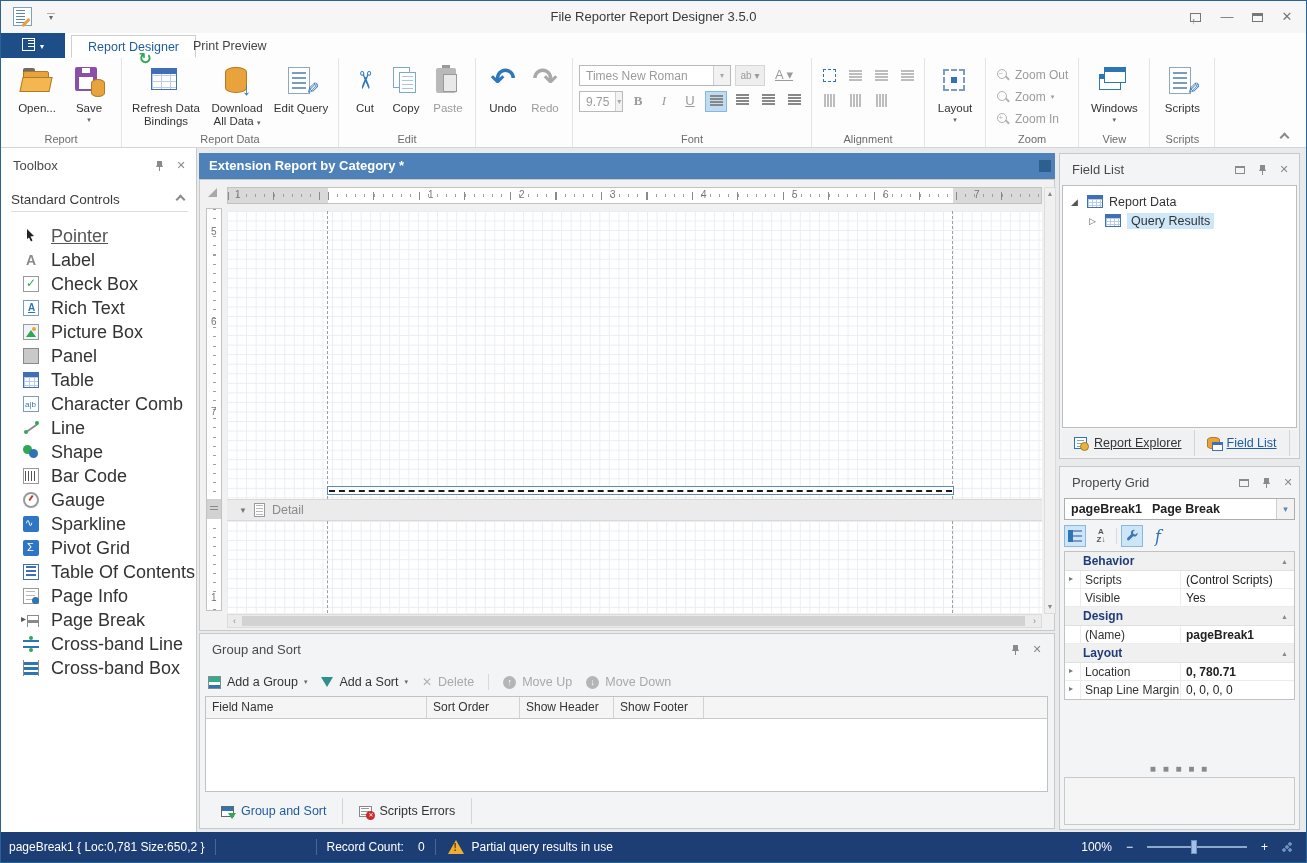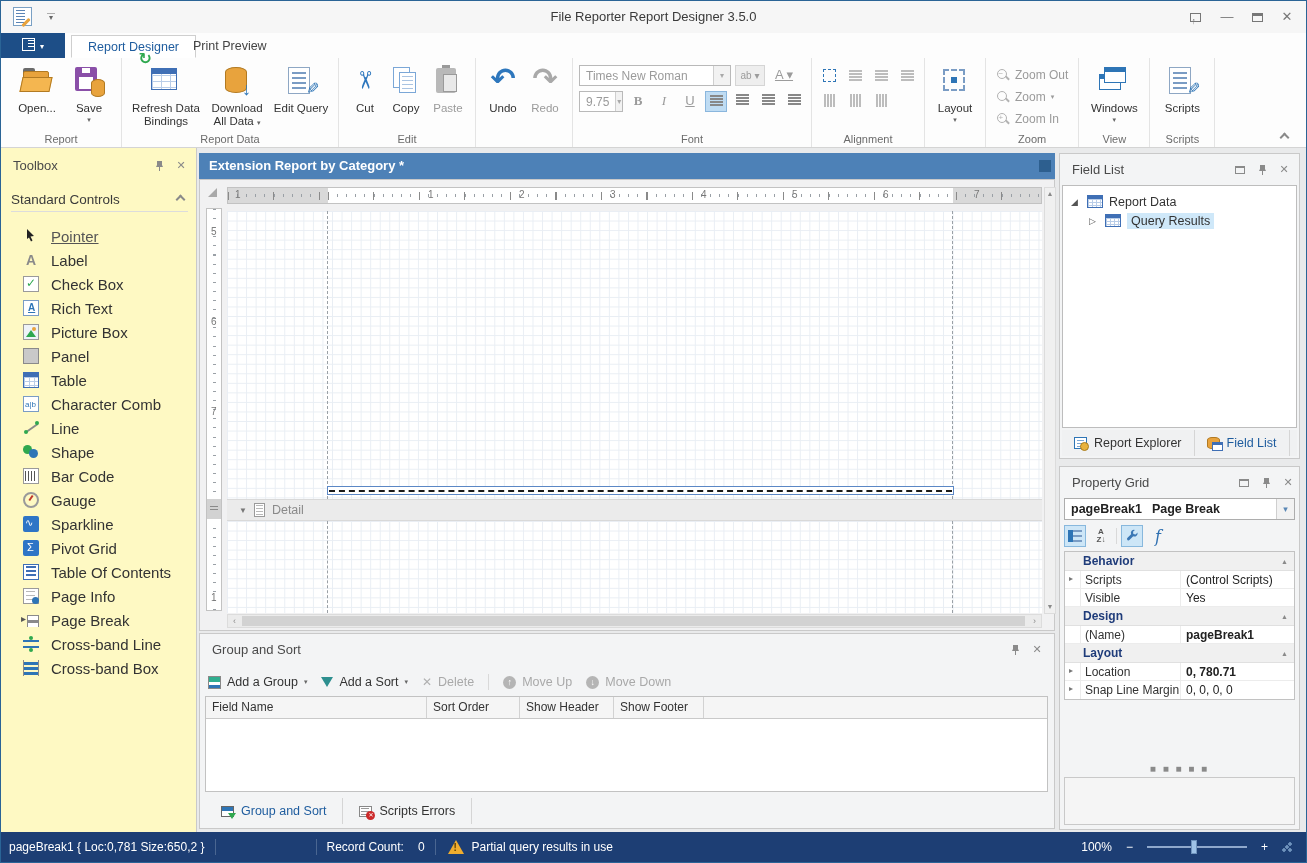--- a/index.html
+++ b/index.html
@@ -83,31 +83,31 @@
   .albars { display:inline-block; width:13px; height:11px; }
   .al-l { background:linear-gradient(#888 0 2px,transparent 2px 3px,#888 3px 5px,transparent 5px 6px,#888 6px 8px,transparent 8px 9px,#888 9px 11px); }
   .small-ico-btn { width:22px; height:20px; display:flex; align-items:center; justify-content:center; }
   .zrow { display:flex; align-items:center; gap:5px; height:20px; color:#9b9b9b; padding:0 4px; }
   .ribbon-collapse { position:absolute; right:14px; bottom:6px; color:#8a8a8a; font-size:10px; }
 
   
   #main { position:absolute; top:147px; left:0; right:0; bottom:30px; background:#e9eaeb; }
 
   
-  #toolbox { position:absolute; left:0; top:0; bottom:0; width:196px; background:#fef9c3; border-right:1px solid #c9c9c9; }
+  #toolbox { position:absolute; left:0; top:0; bottom:0; width:196px; background:#ffffff; border-right:1px solid #c9c9c9; }
   .panel-title { font-size:13px; color:#4a4a4a; }
   #toolbox-hdr { position:absolute; top:10px; left:12px; right:8px; display:flex; align-items:center; }
   .hicons { margin-left:auto; display:flex; gap:8px; align-items:center; }
   .hico { width:14px; height:14px; display:flex; align-items:center; justify-content:center; color:#8a8a8a; font-size:11px; }
   .floatbox { width:10px; height:8px; border:1px solid #8a8a8a; border-top-width:2px; }
   #tbx-section { position:absolute; top:40px; left:10px; right:8px; height:24px; border-bottom:1px solid #dcdcdc; display:flex; align-items:center; font-size:13.5px; color:#3b3b3b; }
   .chev-up { width:7px; height:7px; border-left:2px solid #8a8a8a; border-top:2px solid #8a8a8a; transform:rotate(45deg); margin-left:auto; margin-right:4px; }
   #tbx-items { position:absolute; top:76px; left:0; right:0; }
   .tbx-item { height:24px; display:flex; align-items:center; padding-left:22px; gap:12px; }
-  .tbx-lbl { font-size:15px; color:#333; }
+  .tbx-lbl { font-size:18px; color:#333; }
   .tbx-lbl.sel { text-decoration:underline; color:#555; }
   .ti { width:16px; height:16px; position:relative; display:inline-block; flex:0 0 16px; }
   .ti-label { font-size:14px; font-weight:bold; color:#8a8a8a; text-align:center; line-height:16px; }
   .ti-check { border:1px solid #9a9a9a; background:#fff; } .ti-check::after { content:"✓"; position:absolute; left:2px; top:-1px; color:#2fa84f; font-size:12px; font-weight:bold; }
   .ti-rich { border:1px solid #7a9cc4; background:#fff; } .ti-rich::after { content:"A"; position:absolute; left:4px; top:1px; color:#2e75b6; font-size:10px; font-weight:bold; text-decoration:underline; }
   .ti-pict { border:1px solid #9a9a9a; background:#eef3f8; } .ti-pict::before { content:""; position:absolute; left:2px; bottom:2px; border-left:5px solid transparent; border-right:5px solid transparent; border-bottom:7px solid #2fa84f; } .ti-pict::after { content:""; position:absolute; right:2px; top:2px; width:4px; height:4px; border-radius:50%; background:#e8a33d; }
   .ti-panel { background:#c9c9c9; border:1px solid #8a8a8a; }
   .ti-table { border:1px solid #3f6fb5; background:#fff; background-image:linear-gradient(#3f6fb5 0 4px, transparent 4px), repeating-linear-gradient(#b9cde8 0 1px, transparent 1px 4px), repeating-linear-gradient(90deg,#b9cde8 0 1px, transparent 1px 5px); }
   .ti-comb { border:1px solid #7a9cc4; background:#fff; } .ti-comb::after { content:"a|b"; position:absolute; left:1px; top:3px; font-size:8px; color:#2e75b6; }
   .ti-line::before { content:""; position:absolute; left:2px; top:7px; width:14px; height:2px; background:#8a8a8a; transform:rotate(-35deg); }
@@ -194,21 +194,21 @@
   #rightcol { position:absolute; right:0; top:0; width:249px; bottom:0; }
   #fieldlist { position:absolute; top:5px; left:2px; right:6px; height:306px; background:#f3f4f5; border:1px solid #c9c9c9; }
   #fl-hdr { position:absolute; top:8px; left:12px; right:8px; display:flex; align-items:center; }
   #fl-tree { position:absolute; top:31px; left:2px; right:2px; height:243px; background:#fff; border:1px solid #bdbdbd; padding-top:6px; }
   .tree-row { height:19px; display:flex; align-items:center; gap:6px; padding-left:8px; font-size:12.5px; }
   .tree-row .twist { font-size:9px; color:#555; width:10px; }
   .tree-row.child { padding-left:26px; }
   .tree-hl { background:#cfe8f9; padding:1px 4px; }
   .ico-tbl-sm { width:16px; height:13px; border:1px solid #3f6fb5; background:#fff; background-image:linear-gradient(#3f6fb5 0 3px, transparent 3px), repeating-linear-gradient(#b9cde8 0 1px, transparent 1px 3px), repeating-linear-gradient(90deg,#b9cde8 0 1px, transparent 1px 4px); }
   #fl-tabs { position:absolute; bottom:2px; left:2px; right:2px; height:26px; display:flex; align-items:center; background:#f0f1f2; }
-  .fl-tab { display:flex; align-items:center; gap:7px; padding:0 12px; height:100%; border-right:1px solid #d5d5d5; font-size:12.5px; }
+  .fl-tab { display:flex; align-items:center; gap:7px; padding:0 12px; height:100%; border-right:1px solid #d5d5d5; font-size:12.5px;text-decoration:underline; }
   .fl-tab.active { color:#1e5c9e; }
   .fli-re { width:13px; height:12px; background:#fff; border:1px solid #2e75b6; position:relative; background-image:repeating-linear-gradient(#7aa6d4 0 1px, transparent 1px 3px); background-size:7px 8px; background-position:2px 2px; background-repeat:no-repeat; }
   .fli-re::after { content:""; position:absolute; right:-3px; bottom:-3px; width:7px; height:7px; border-radius:50%; background:#e8b23d; border:1px solid #a97d1e; }
   .fli-fl { width:13px; height:12px; background:#e8a33d; border:1px solid #b27a22; border-radius:5px/3px; position:relative; }
   .fli-fl::after { content:""; position:absolute; right:-4px; bottom:-3px; width:9px; height:7px; background:#fff; border:1px solid #3f6fb5; background-image:linear-gradient(#3f6fb5 0 2px, transparent 2px); }
 
   
   #propgrid { position:absolute; top:318px; left:2px; right:6px; bottom:2px; background:#f3f4f5; border:1px solid #c9c9c9; }
   #pg-hdr { position:absolute; top:8px; left:12px; right:4px; display:flex; align-items:center; }
   #pg-combo { position:absolute; top:31px; left:4px; right:4px; height:22px; background:#fff; border:1px solid #adadad; display:flex; align-items:center; }

